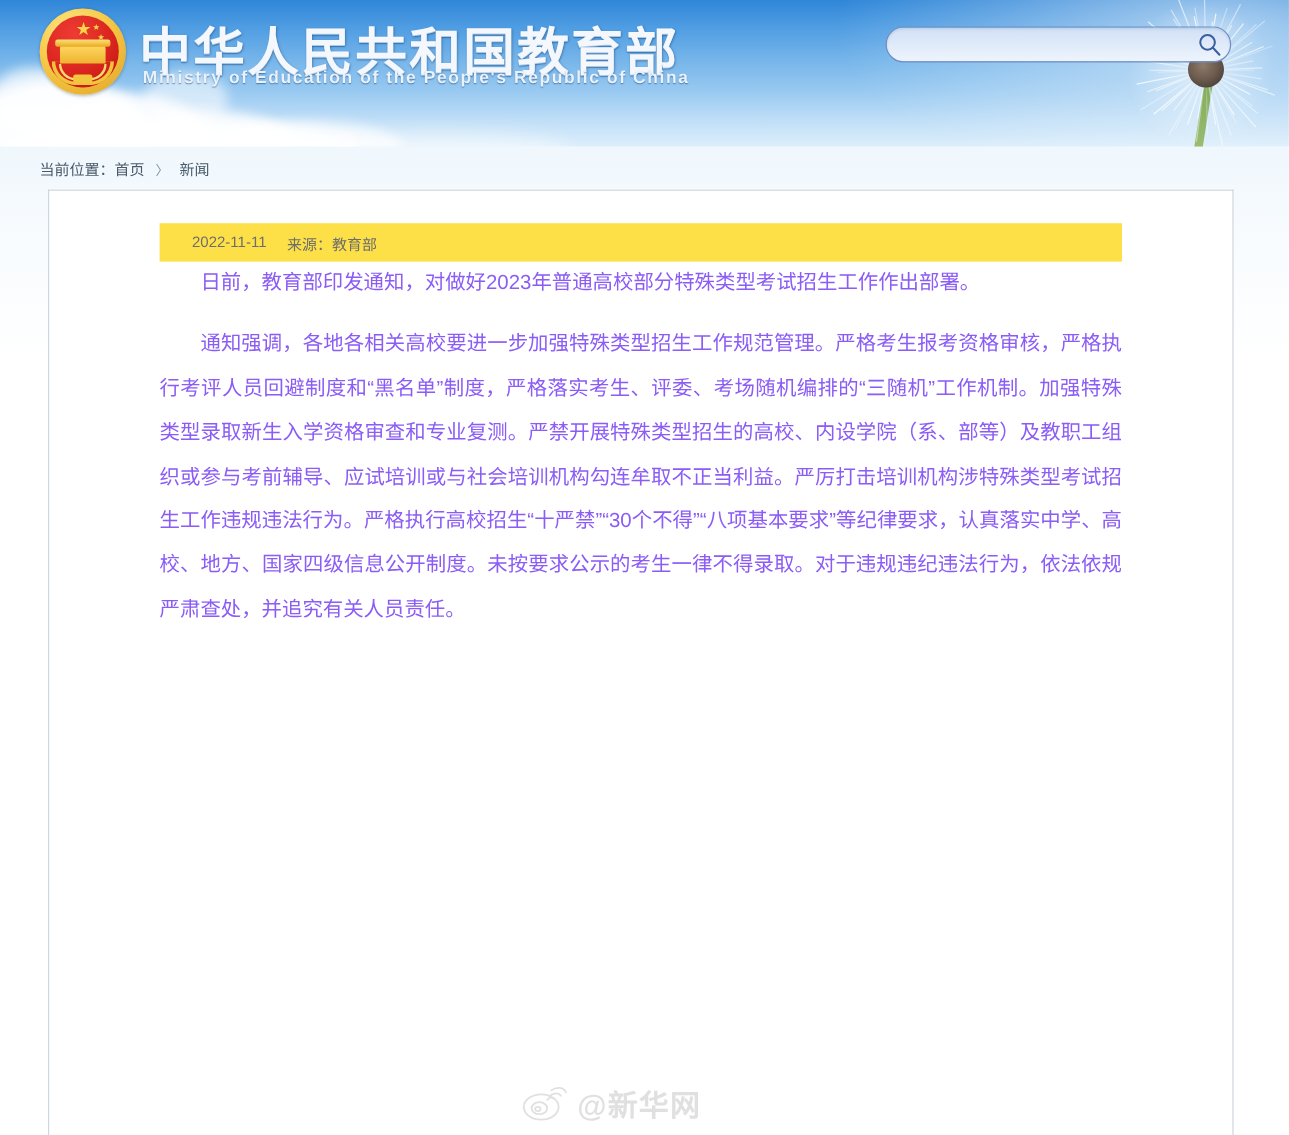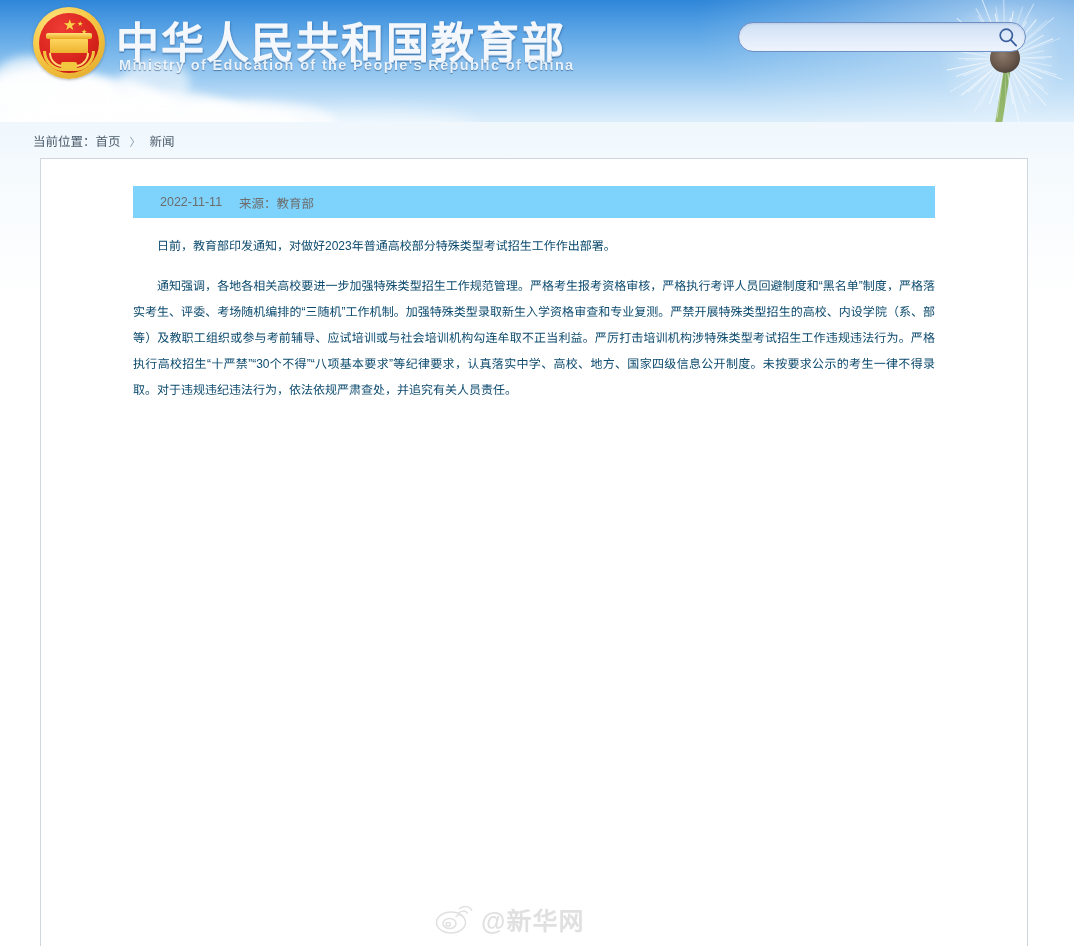--- a/index.html
+++ b/index.html
@@ -290,38 +290,37 @@
     font-size: 21.5px;
     font-weight: bold;
     color: #333333;
     letter-spacing: 0.4px;
     line-height: 1.4;
   }
 
   .article-meta {
     margin: 27px 92px 0 92px;
     height: 32px;
-    background: #7dd3fc;
+    background: #fde047;
     display: flex;
     align-items: center;
     padding-left: 27px;
     box-sizing: border-box;
     font-size: 12.5px;
     color: #6d6d6d;
     gap: 17px;
   }
   .article-meta .meta-date,
   .article-meta .meta-source { white-space: nowrap; }
 
   .article-body {
     margin: 0 92px;
-    padding-top: 15px;
-    font-size: 12px;
+    font-size: 17px;
     line-height: 2.17;
-    color: #0c4a6e;
+    color: #8b5cf6;
     text-align: justify;
     text-justify: inter-ideograph;
   }
   .article-body p {
     margin: 0 0 14px 0;
     text-indent: 2em;
   }
 
   
   .watermark {

